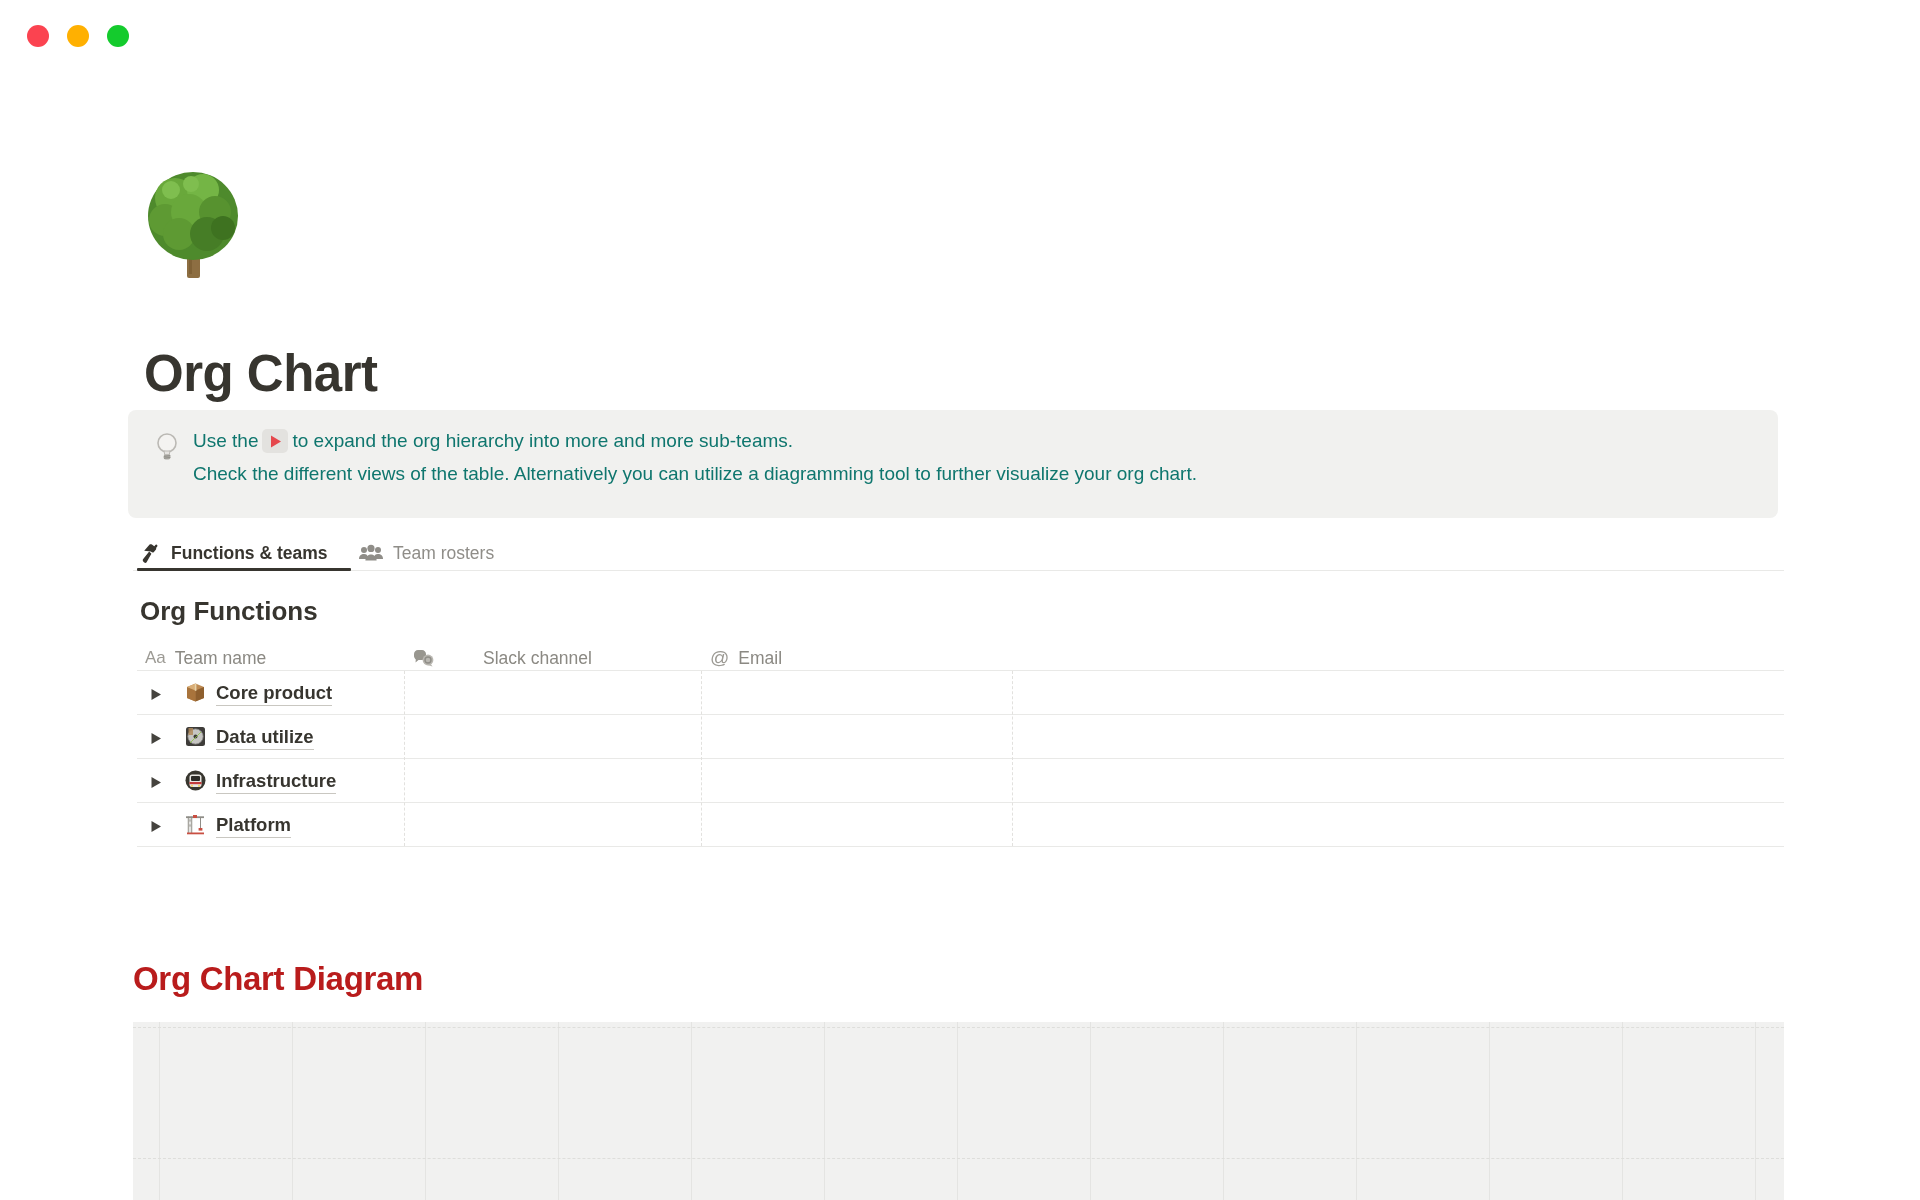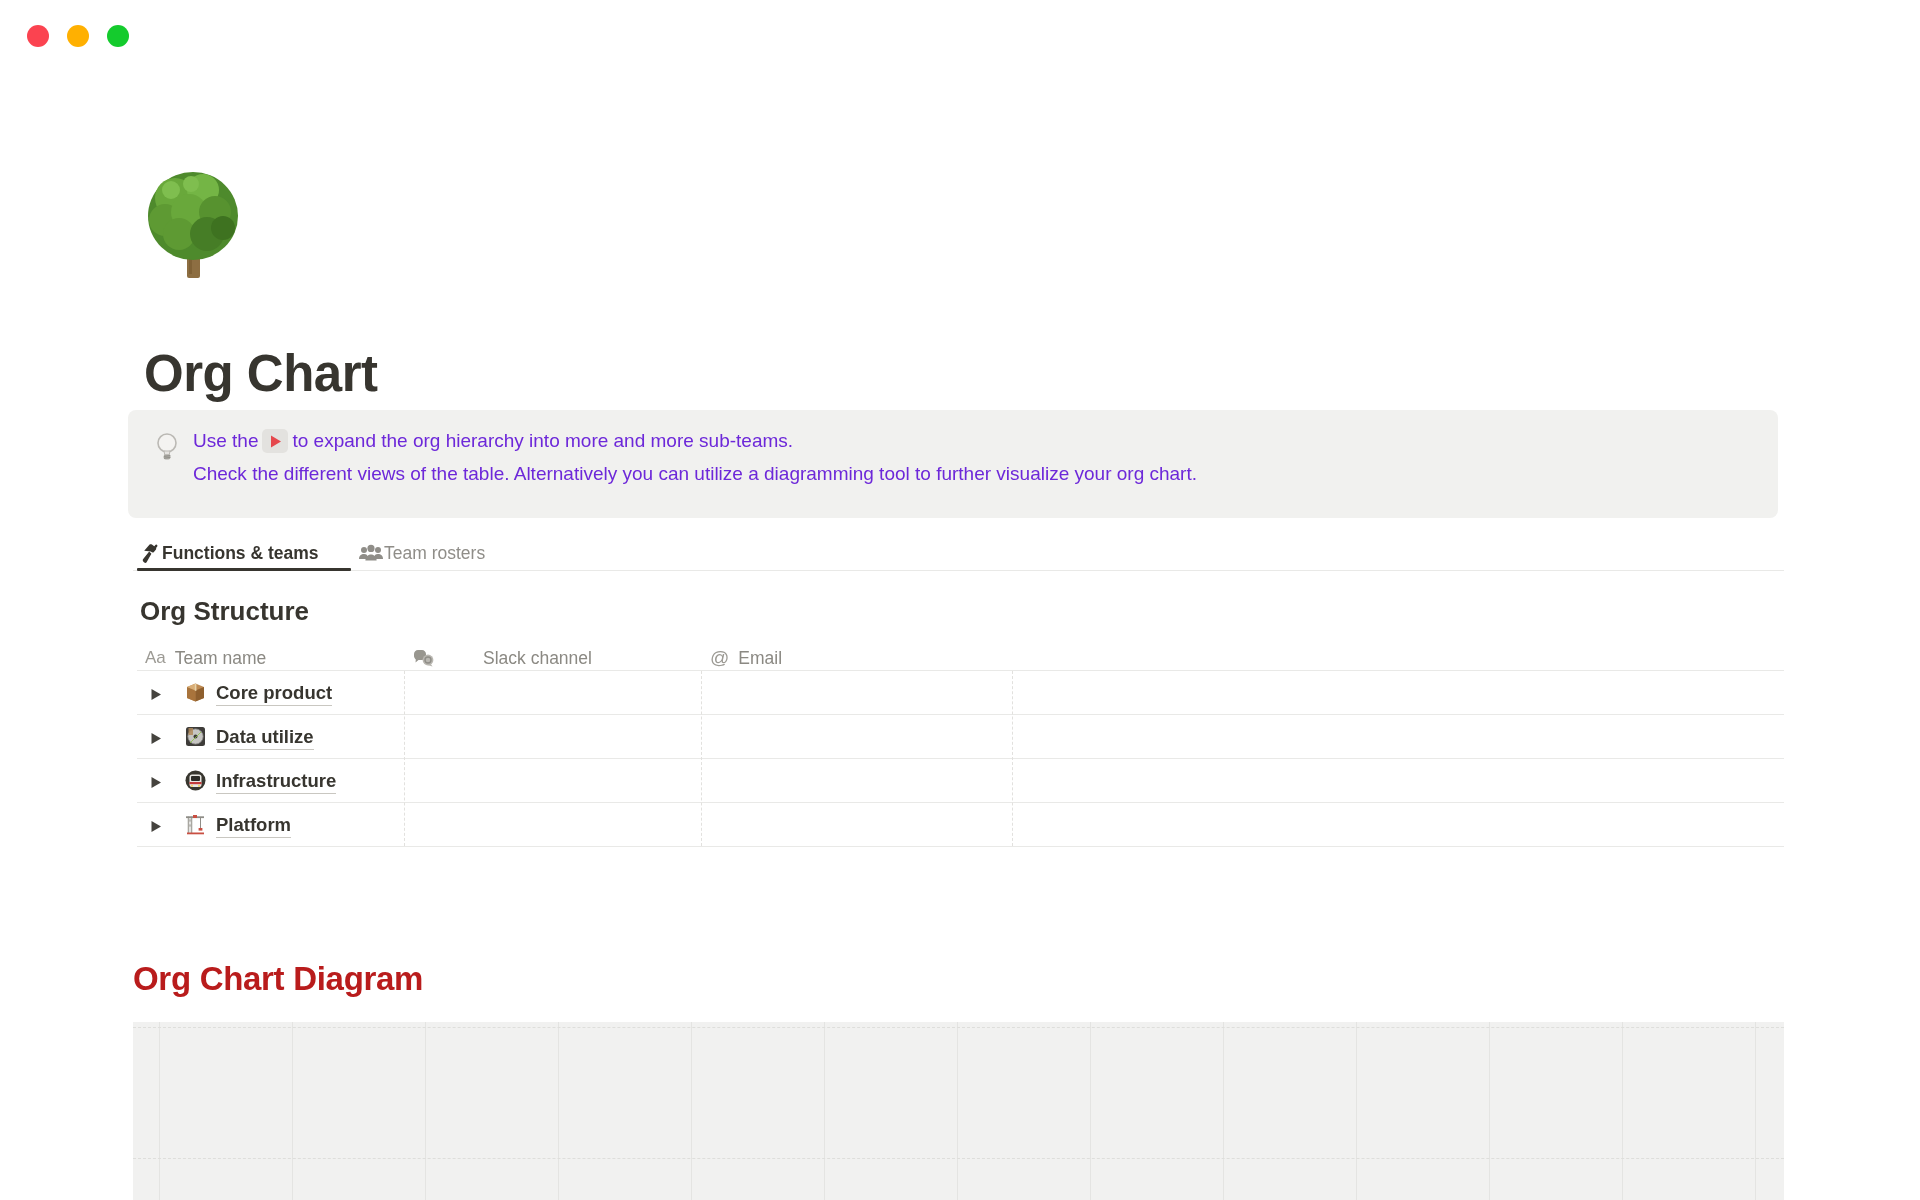--- a/index.html
+++ b/index.html
@@ -9,26 +9,26 @@
 
   
   .dot{position:absolute;top:25px;width:22px;height:22px;border-radius:50%;}
 
   
   .page-title{left:132px;top:332px;font-size:51px;font-weight:700;letter-spacing:-0.5px;color:#37352F;}
 
   
   .callout{left:128px;top:410px;width:1650px;height:108px;background:#F1F1EF;border-radius:8px;}
   .callout-icon{position:absolute;left:26px;top:22px;}
-  .callout-text{position:absolute;left:65px;top:14px;font-size:19px;line-height:33px;color:#6d28d9;}
+  .callout-text{position:absolute;left:65px;top:14px;font-size:19px;line-height:33px;color:#0f766e;}
   .play-chip{display:inline-block;width:26px;height:24px;background:#E3E2DF;border-radius:5px;vertical-align:-6px;margin:0 4px;position:relative;}
   .play-chip svg{position:absolute;left:8px;top:6px;}
 
   
-  .tab{position:absolute;top:538px;height:30px;display:flex;align-items:center;cursor:pointer;}
+  .tab{position:absolute;top:538px;height:30px;display:flex;align-items:center;gap:9px;cursor:pointer;}
   .tab-label-active{font-size:17.5px;font-weight:700;color:#37352F;}
   .tab-label-idle{font-size:17.5px;font-weight:400;color:#8F8D88;}
   .tabs-divider{left:133px;top:570px;width:1651px;height:1px;background:#E9E9E7;}
   .tab-underline{left:137px;top:568px;width:214px;height:3px;background:#37352F;border-radius:1px;}
 
   .db-title{left:140px;top:596px;font-size:26px;font-weight:700;color:#37352F;}
 
   
   .hcell{position:absolute;top:645px;height:26px;display:flex;align-items:center;gap:9px;color:#8B8983;font-size:17.5px;}
   .hglyph{color:#9C9A94;font-size:17px;}
@@ -109,21 +109,21 @@
       <circle cx="13" cy="5.4" r="3.6" fill="#8F8D88"></circle>
       <path d="M1 16 C1 12.8 3.2 11 6 11 C7.2 11 8.3 11.4 9.1 12 L9 16 Z" fill="#8F8D88"></path>
       <path d="M25 16 C25 12.8 22.8 11 20 11 C18.8 11 17.7 11.4 16.9 12 L17 16 Z" fill="#8F8D88"></path>
       <path d="M7.4 17.5 C7.4 13.6 9.9 11.4 13 11.4 C16.1 11.4 18.6 13.6 18.6 17.5 Z" fill="#8F8D88"></path>
     </svg>
     <span class="tab-label-idle">Team rosters</span>
   </div>
   <div class="abs tabs-divider"></div>
   <div class="abs tab-underline"></div>
 
-  <div class="abs db-title">Org Structure</div>
+  <div class="abs db-title">Org Functions</div>
 
   <div class="hcell" style="left:145px;">
     <span class="hglyph">Aa</span>
     <span>Team name</span>
   </div>
   <div class="hcell" style="left:413px;gap:48px;">
     <svg width="22" height="19" viewBox="0 0 22 19">
       <path d="M1 5 C1 2.8 2.8 1 5 1 L9 1 C11.2 1 13 2.8 13 5 L13 7 C13 9.2 11.2 11 9 11 L5.5 11 L2.5 13.5 L2.8 10.4 C1.7 9.6 1 8.2 1 7 Z" fill="#98968F"></path>
       <circle cx="15" cy="11" r="5.4" fill="#B9B7B1"></circle>
       <path d="M17.5 14.5 L19.5 17.5 L14.5 16 Z" fill="#B9B7B1"></path>

